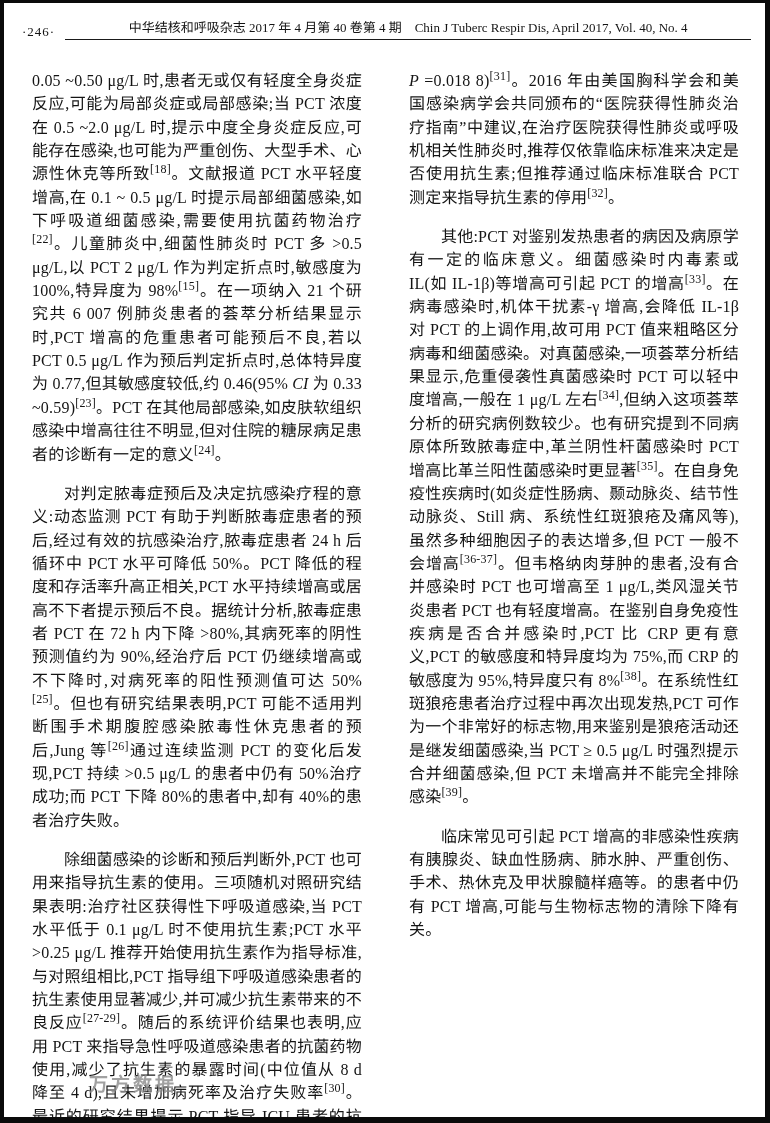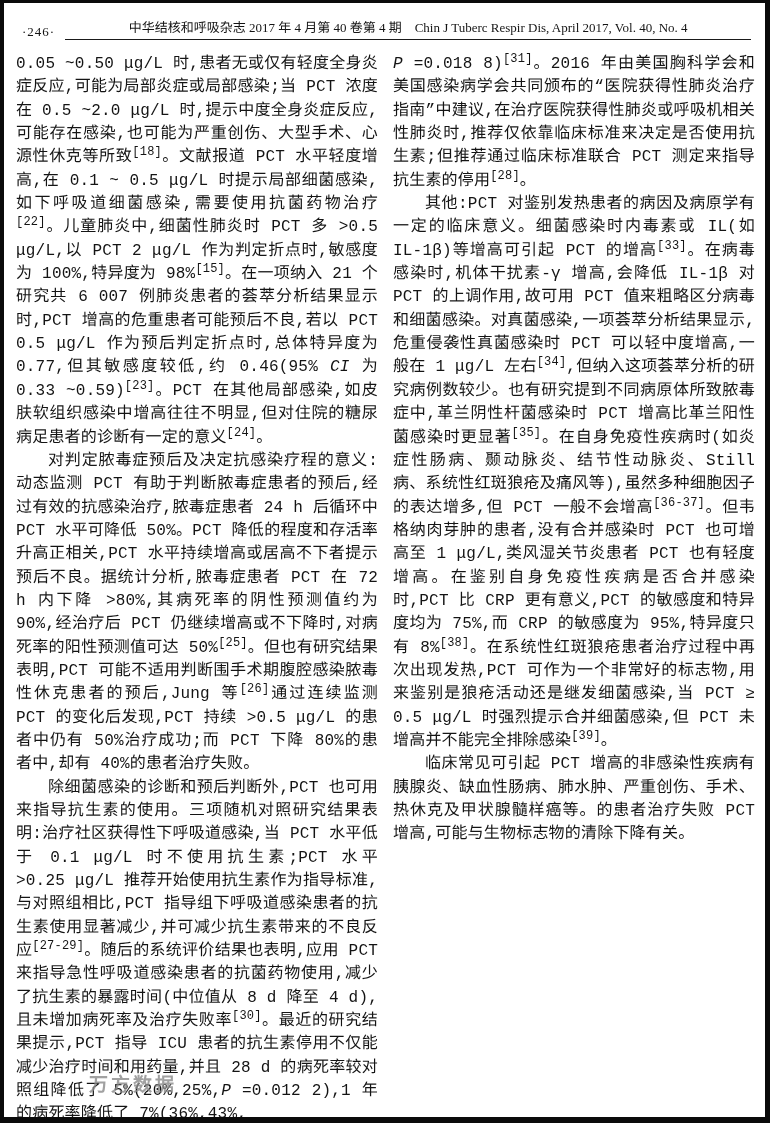--- a/index.html
+++ b/index.html
@@ -26,26 +26,25 @@
     padding-bottom:3px;
     white-space:nowrap;
     font-size:13px;
   }
   main.cols{
     display:flex;gap:15px;
     padding:13px 10px 0 12px;
   }
   .col{flex:1;min-width:0;}
   p.para{
-    margin:0;
+    margin:16px;
     font-size:16px;
     line-height:23.35px;
     text-align:justify;
     letter-spacing:0.2px;
-    font-family:Liberation Mono, monospace;
   }
   p.para.indent{text-indent:2em;}
   p.para sup{font-size:12px;line-height:0;vertical-align:super;}
   p.para i{font-style:italic;}
   .watermark{
     position:absolute;
     left:85px;top:1066px;
     font-size:19px;
     color:#8a8a8a;
     letter-spacing:3px;
@@ -63,19 +62,19 @@
     <span class="pageno">·246·</span>
     <span class="jline">中华结核和呼吸杂志 2017 年 4 月第 40 卷第 4 期　Chin J Tuberc Respir Dis, April 2017, Vol. 40, No. 4</span>
   </header>
   <main class="cols">
     <div class="col" id="col-left">
         <p class="para">0.05 ~0.50 μg/L 时,患者无或仅有轻度全身炎症反应,可能为局部炎症或局部感染;当 PCT 浓度在 0.5 ~2.0 μg/L 时,提示中度全身炎症反应,可能存在感染,也可能为严重创伤、大型手术、心源性休克等所致<sup>[18]</sup>。文献报道 PCT 水平轻度增高,在 0.1 ~ 0.5 μg/L 时提示局部细菌感染,如下呼吸道细菌感染,需要使用抗菌药物治疗<sup>[22]</sup>。儿童肺炎中,细菌性肺炎时 PCT 多 &gt;0.5 μg/L,以 PCT 2 μg/L 作为判定折点时,敏感度为 100%,特异度为 98%<sup>[15]</sup>。在一项纳入 21 个研究共 6 007 例肺炎患者的荟萃分析结果显示时,PCT 增高的危重患者可能预后不良,若以 PCT 0.5 μg/L 作为预后判定折点时,总体特异度为 0.77,但其敏感度较低,约 0.46(95% <i>CI</i> 为 0.33 ~0.59)<sup>[23]</sup>。PCT 在其他局部感染,如皮肤软组织感染中增高往往不明显,但对住院的糖尿病足患者的诊断有一定的意义<sup>[24]</sup>。</p>
         <p class="para indent">对判定脓毒症预后及决定抗感染疗程的意义:动态监测 PCT 有助于判断脓毒症患者的预后,经过有效的抗感染治疗,脓毒症患者 24 h 后循环中 PCT 水平可降低 50%。PCT 降低的程度和存活率升高正相关,PCT 水平持续增高或居高不下者提示预后不良。据统计分析,脓毒症患者 PCT 在 72 h 内下降 &gt;80%,其病死率的阴性预测值约为 90%,经治疗后 PCT 仍继续增高或不下降时,对病死率的阳性预测值可达 50%<sup>[25]</sup>。但也有研究结果表明,PCT 可能不适用判断围手术期腹腔感染脓毒性休克患者的预后,Jung 等<sup>[26]</sup>通过连续监测 PCT 的变化后发现,PCT 持续 &gt;0.5 μg/L 的患者中仍有 50%治疗成功;而 PCT 下降 80%的患者中,却有 40%的患者治疗失败。</p>
         <p class="para indent">除细菌感染的诊断和预后判断外,PCT 也可用来指导抗生素的使用。三项随机对照研究结果表明:治疗社区获得性下呼吸道感染,当 PCT 水平低于 0.1 μg/L 时不使用抗生素;PCT 水平 &gt;0.25 μg/L 推荐开始使用抗生素作为指导标准,与对照组相比,PCT 指导组下呼吸道感染患者的抗生素使用显著减少,并可减少抗生素带来的不良反应<sup>[27-29]</sup>。随后的系统评价结果也表明,应用 PCT 来指导急性呼吸道感染患者的抗菌药物使用,减少了抗生素的暴露时间(中位值从 8 d 降至 4 d),且未增加病死率及治疗失败率<sup>[30]</sup>。最近的研究结果提示,PCT 指导 ICU 患者的抗生素停用不仅能减少治疗时间和用药量,并且 28 d 的病死率较对照组降低了 5%(20%,25%,<i>P</i> =0.012 2),1 年的病死率降低了 7%(36%,43%,</p>
       </div>
     <div class="col" id="col-right">
-        <p class="para"><i>P</i> =0.018 8)<sup>[31]</sup>。2016 年由美国胸科学会和美国感染病学会共同颁布的“医院获得性肺炎治疗指南”中建议,在治疗医院获得性肺炎或呼吸机相关性肺炎时,推荐仅依靠临床标准来决定是否使用抗生素;但推荐通过临床标准联合 PCT 测定来指导抗生素的停用<sup>[28]</sup>。</p>
+        <p class="para"><i>P</i> =0.018 8)<sup>[31]</sup>。2016 年由美国胸科学会和美国感染病学会共同颁布的“医院获得性肺炎治疗指南”中建议,在治疗医院获得性肺炎或呼吸机相关性肺炎时,推荐仅依靠临床标准来决定是否使用抗生素;但推荐通过临床标准联合 PCT 测定来指导抗生素的停用<sup>[32]</sup>。</p>
         <p class="para indent">其他:PCT 对鉴别发热患者的病因及病原学有一定的临床意义。细菌感染时内毒素或 IL(如 IL-1β)等增高可引起 PCT 的增高<sup>[33]</sup>。在病毒感染时,机体干扰素-γ 增高,会降低 IL-1β 对 PCT 的上调作用,故可用 PCT 值来粗略区分病毒和细菌感染。对真菌感染,一项荟萃分析结果显示,危重侵袭性真菌感染时 PCT 可以轻中度增高,一般在 1 μg/L 左右<sup>[34]</sup>,但纳入这项荟萃分析的研究病例数较少。也有研究提到不同病原体所致脓毒症中,革兰阴性杆菌感染时 PCT 增高比革兰阳性菌感染时更显著<sup>[35]</sup>。在自身免疫性疾病时(如炎症性肠病、颞动脉炎、结节性动脉炎、Still 病、系统性红斑狼疮及痛风等),虽然多种细胞因子的表达增多,但 PCT 一般不会增高<sup>[36-37]</sup>。但韦格纳肉芽肿的患者,没有合并感染时 PCT 也可增高至 1 μg/L,类风湿关节炎患者 PCT 也有轻度增高。在鉴别自身免疫性疾病是否合并感染时,PCT 比 CRP 更有意义,PCT 的敏感度和特异度均为 75%,而 CRP 的敏感度为 95%,特异度只有 8%<sup>[38]</sup>。在系统性红斑狼疮患者治疗过程中再次出现发热,PCT 可作为一个非常好的标志物,用来鉴别是狼疮活动还是继发细菌感染,当 PCT ≥ 0.5 μg/L 时强烈提示合并细菌感染,但 PCT 未增高并不能完全排除感染<sup>[39]</sup>。</p>
-        <p class="para indent">临床常见可引起 PCT 增高的非感染性疾病有胰腺炎、缺血性肠病、肺水肿、严重创伤、手术、热休克及甲状腺髓样癌等。的患者治疗失败 PCT 增高,可能与生物标志物的清除下降有关。</p>
+        <p class="para indent">临床常见可引起 PCT 增高的非感染性疾病有胰腺炎、缺血性肠病、肺水肿、严重创伤、手术、热休克及甲状腺髓样癌等。的患者中仍有 PCT 增高,可能与生物标志物的清除下降有关。</p>
       </div>
   </main>
   <div class="watermark">万方数据</div>
 </div>
 
 </body></html>

